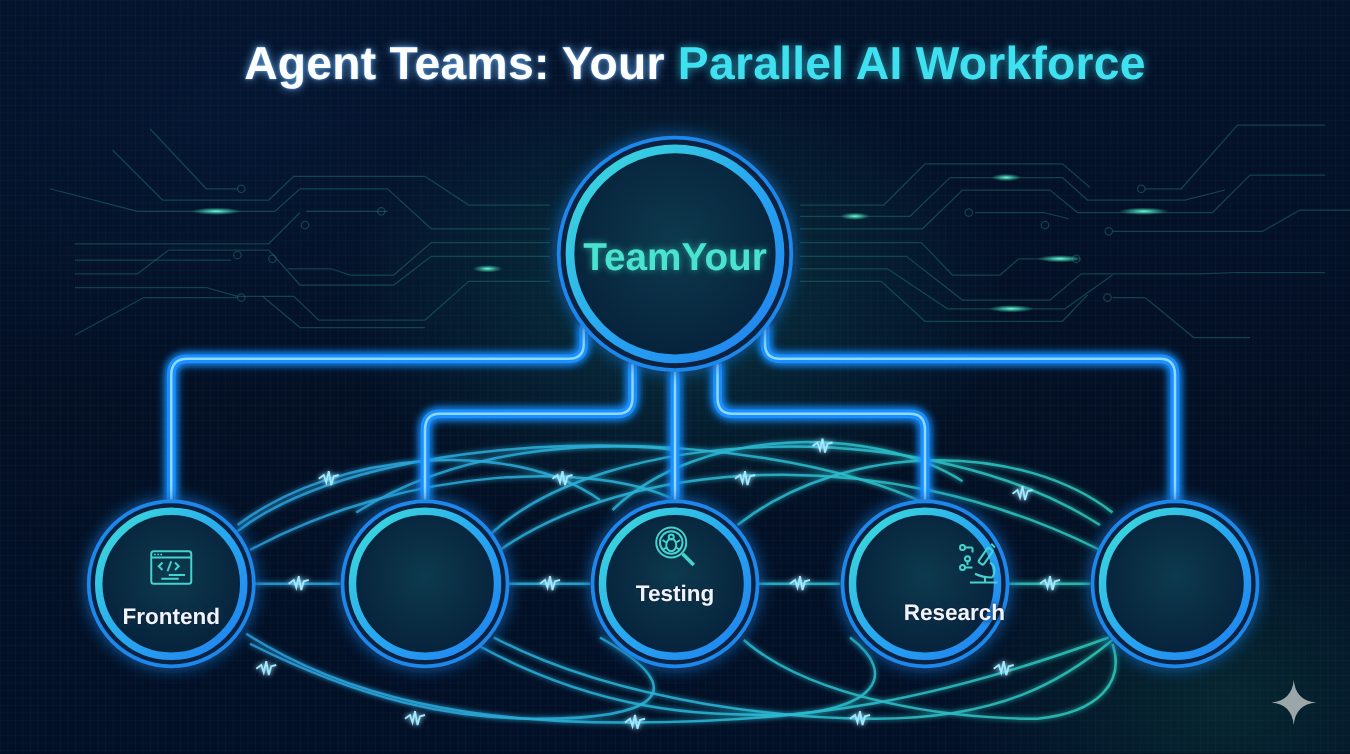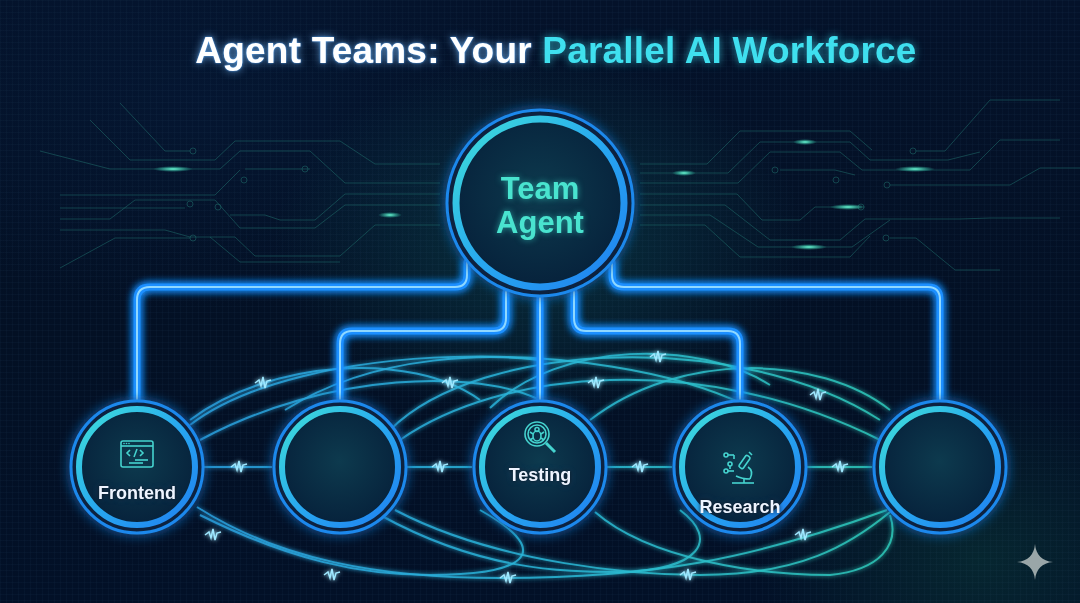--- a/index.html
+++ b/index.html
@@ -25,21 +25,21 @@
   }
   svg.layer { position: absolute; left: 0; top: 0; }
   .title {
     position: absolute; left: 16px; top: 30px; width: 1080px; text-align: center;
     font-size: 37px; font-weight: bold; letter-spacing: 0.2px;
   }
   .title .t1 { color: #ffffff; text-shadow: 0 0 8px rgba(120,190,255,0.8), 0 0 2px #4aa0ff; }
   .title .t2 { color: #3fe0ef; text-shadow: 0 0 8px rgba(60,220,240,0.7); }
   .lead {
     position: absolute; left: 448px; top: 114px; width: 184px; height: 184px;
-    display: flex; flex-direction: column; align-items: center; justify-content: center;
+    display: flex; flex-direction: row; align-items: center; justify-content: center;
   }
   .lead-text {
     font-size: 31px; font-weight: bold; line-height: 34px; text-align: center;
     color: #49e3cf; text-shadow: 0 0 6px rgba(60,230,210,0.6);
   }
   .node {
     position: absolute; width: 128px; height: 128px;
     display: flex; flex-direction: column; align-items: center; justify-content: center;
   }
   .node .icon { width: 40px; height: 40px; margin-top: 4px; }
@@ -232,21 +232,21 @@
       <circle cx="940" cy="467" r="58" fill="url(#innerFill)" stroke="url(#ringGrad)" stroke-width="6"></circle>
     </g>
   </svg>
 
   <div class="title">
     <span class="t1">Agent Teams: Your </span><span class="t2">Parallel AI Workforce</span>
   </div>
 
   <div class="lead">
     <div class="lead-text">Team</div>
-    <div class="lead-text">Agent</div>
+    <div class="lead-text">Your</div>
   </div>
 
   <div class="node" style="left:73px; top:403px;">
     <svg class="icon" viewBox="0 0 40 40">
       <g fill="none" stroke="#45d3cf" stroke-width="1.6">
         <rect x="4" y="6" width="32" height="26" rx="2"></rect>
         <line x1="4" y1="11" x2="36" y2="11"></line>
         <polyline points="13,15 10,18 13,21"></polyline>
         <line x1="17" y1="22" x2="20" y2="14"></line>
         <polyline points="23,15 26,18 23,21"></polyline>
@@ -273,21 +273,21 @@
         <line x1="13" y1="17" x2="10" y2="15"></line>
         <line x1="21" y1="17" x2="24" y2="15"></line>
         <line x1="13" y1="21" x2="10" y2="23"></line>
         <line x1="21" y1="21" x2="24" y2="23"></line>
         <line x1="26" y1="26" x2="35" y2="35" stroke-width="3"></line>
       </g>
     </svg>
     <div class="label">Testing</div>
   </div>
 
-  <div class="node" style="left:676px; top:417px;">
+  <div class="node" style="left:676px; top:400px;align-items:flex-end;">
     <svg class="icon" viewBox="0 0 40 40">
       <g fill="none" stroke="#45d3cf" stroke-width="1.6">
         <circle cx="6" cy="6" r="2"></circle>
           <line x1="8" y1="6" x2="14" y2="6"></line>
           <line x1="14" y1="6" x2="14" y2="10"></line>
         <circle cx="10" cy="15" r="2"></circle>
           <line x1="10" y1="17" x2="10" y2="20"></line>
         <circle cx="6" cy="22" r="2"></circle>
           <line x1="8" y1="22" x2="14" y2="22"></line>
         <rect x="22" y="6" width="5" height="14" rx="1.5" transform="rotate(35 24.5 13)"></rect>

